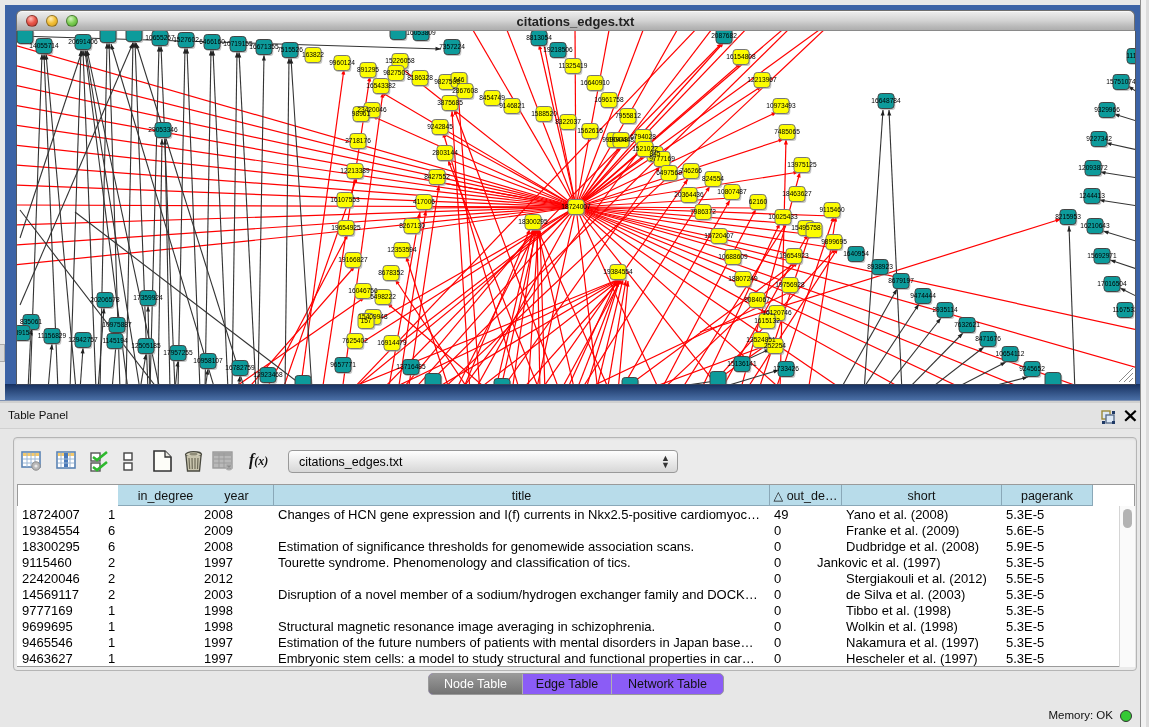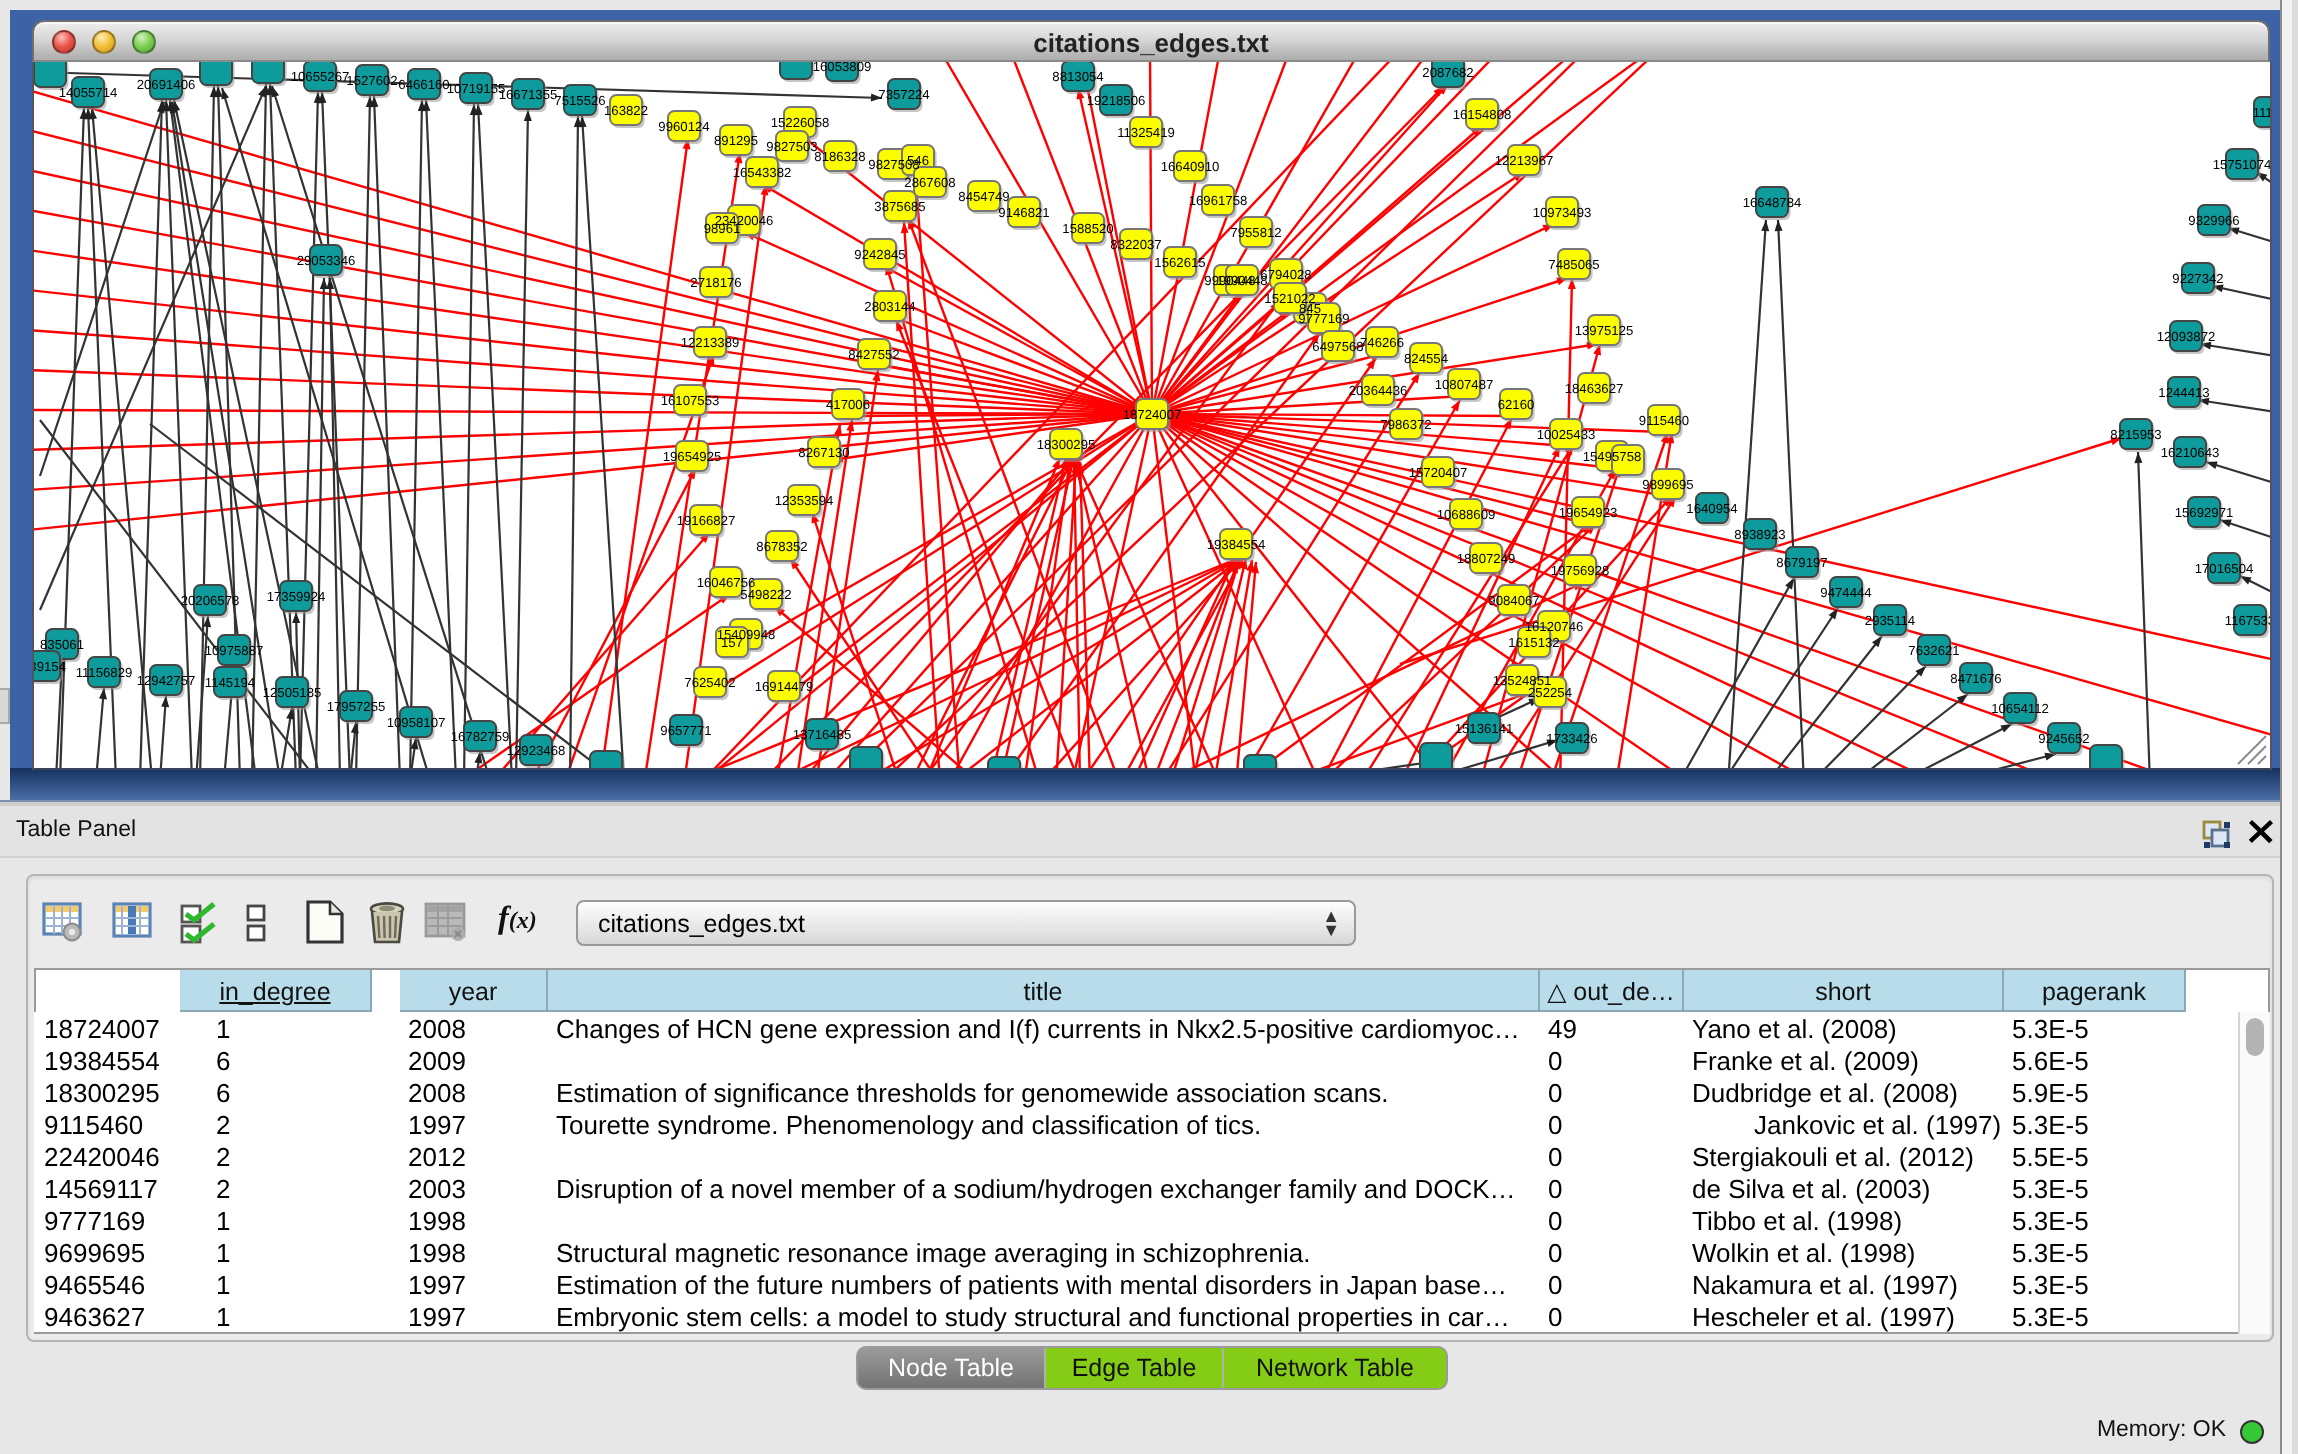--- a/index.html
+++ b/index.html
@@ -16,21 +16,21 @@
 #tph .lbl{position:absolute;left:8px;top:6px;font-size:11.5px;color:#111}
 #tpbody{position:absolute;left:0;top:429px;width:1149px;height:298px;background:#e7e7e7}
 #inner{position:absolute;left:13px;top:437px;width:1124px;height:234px;border:1px solid #b5b5b5;border-radius:4px;background:#ebebeb;box-shadow:inset 0 1px 2px rgba(0,0,0,.08)}
 #tablebox{position:absolute;left:17px;top:484px;width:1118px;height:183px;background:#fff;border:1px solid #9a9a9a}
 .th{position:absolute;top:0;height:21px;background:#b8dcea;border-right:1px solid #8aa8b8;border-bottom:1px solid #8aa8b8;font-size:12.5px;text-align:center;line-height:22px;color:#111}
 .tr{position:relative;height:16px;width:100%;background:#fff}
 .td{position:absolute;top:0;height:16px;font-size:13px;line-height:17px;color:#000;white-space:nowrap;overflow:hidden}
 #rowwrap{position:absolute;left:17px;top:506px;width:1101px;height:160px;background:#fff;overflow:hidden}
 #vsb{position:absolute;left:1119px;top:506px;width:16px;height:161px;background:#fafafa;border-left:1px solid #d5d5d5}
 #vsb .thumb{position:absolute;left:3px;top:3px;width:9px;height:19px;background:#b3b3b3;border-radius:5px}
-#tabs{position:absolute;left:428px;top:673px;height:22px;border:1px solid #9a9a9a;border-radius:5px;overflow:hidden;display:flex;background:#84cc16}
+#tabs{position:absolute;left:428px;top:673px;height:22px;border:1px solid #9a9a9a;border-radius:5px;overflow:hidden;display:flex;background:#8b5cf6}
 .seg{height:22px;font-size:12.5px;line-height:21px;text-align:center;color:#111}
 .seg.sel{background:linear-gradient(#9a9a9a,#6f6f6f);color:#fff}
 .seg+.seg{border-left:1px solid #b0b0b0}
 #mem{position:absolute;right:36px;top:709px;font-size:11.5px;color:#111}
 #dot{position:absolute;left:1120px;top:710px;width:12px;height:12px;border-radius:50%;background:#35c935;border:1px solid #333}
 #rstrip{position:absolute;left:1140px;top:0;width:9px;height:727px;background:#f2f2f2;border-left:1px solid #8e8e8e}
 #rstrip .in{position:absolute;left:5px;top:0;width:4px;height:727px;background:#dcdcdc}
 .ticon{position:absolute;top:450px}
 #dd{position:absolute;left:288px;top:450px;width:390px;height:23px;border:1px solid #999;border-radius:4px;background:linear-gradient(#fefefe,#d7d7d7);font-size:12.5px;line-height:22px;color:#000;padding-left:10px}
 #dd .ar{position:absolute;right:7px;top:4px;font-size:9px;line-height:7px;color:#333}
@@ -871,21 +871,21 @@
     <rect x="1" y="2" width="19" height="16" fill="#b9b9b9" stroke="#9a9a9a" stroke-width="1.4"></rect>
     <rect x="2" y="3" width="17" height="3" fill="#a3a3a3"></rect>
     <path d="M2 9 H19 M2 13 H19 M7 3 V18 M12 3 V18" stroke="#9b9b9b" stroke-width="1"></path>
     <circle cx="17" cy="17" r="3.5" fill="#adadad"></circle>
     <path d="M15.5 15.5 L18.5 18.5 M18.5 15.5 L15.5 18.5" stroke="#8b8b8b" stroke-width="1.2"></path>
   </svg>
 <div class="ticon" style="left:249px;top:451px;font-family:'Liberation Serif',serif;font-style:italic;font-weight:bold;font-size:16px;color:#111">f<span style="font-size:12px">(x)</span></div>
 <div id="dd">citations_edges.txt<div class="ar">▲<br>▼</div></div>
 <div id="tablebox">
     <div class="th" style="left:0px;width:86px;background:#e4e4e4;margin-top:21px;">name</div>
-    <div class="th" style="left:72px;width:96px;text-decoration:underline;">in_degree</div>
+    <div class="th" style="left:100px;width:96px;">in_degree</div>
     <div class="th" style="left:182px;width:74px;">year</div>
     <div class="th" style="left:256px;width:496px;">title</div>
     <div class="th" style="left:752px;width:72px;">△ out_de…</div>
     <div class="th" style="left:824px;width:160px;">short</div>
     <div class="th" style="left:984px;width:91px;">pagerank</div>
   </div>
 <div id="rowwrap">
 <div class="tr">
       <div class="td" style="left:5px;width:76px">18724007</div>
       <div class="td" style="left:91px;width:86px">1</div>
@@ -911,21 +911,21 @@
       <div class="td" style="left:757px;width:62px">0</div>
       <div class="td" style="left:829px;width:150px">Dudbridge et al. (2008)</div>
       <div class="td" style="left:989px;width:81px">5.9E-5</div>
     </div>
 <div class="tr">
       <div class="td" style="left:5px;width:76px">9115460</div>
       <div class="td" style="left:91px;width:86px">2</div>
       <div class="td" style="left:187px;width:64px">1997</div>
       <div class="td" style="left:261px;width:486px">Tourette syndrome. Phenomenology and classification of tics.</div>
       <div class="td" style="left:757px;width:62px">0</div>
-      <div class="td" style="left:860px;width:150px">Jankovic et al. (1997)</div>
+      <div class="td" style="left:800px;width:150px">Jankovic et al. (1997)</div>
       <div class="td" style="left:989px;width:81px">5.3E-5</div>
     </div>
 <div class="tr">
       <div class="td" style="left:5px;width:76px">22420046</div>
       <div class="td" style="left:91px;width:86px">2</div>
       <div class="td" style="left:187px;width:64px">2012</div>
       <div class="td" style="left:757px;width:62px">0</div>
       <div class="td" style="left:829px;width:150px">Stergiakouli et al. (2012)</div>
       <div class="td" style="left:989px;width:81px">5.5E-5</div>
     </div>

